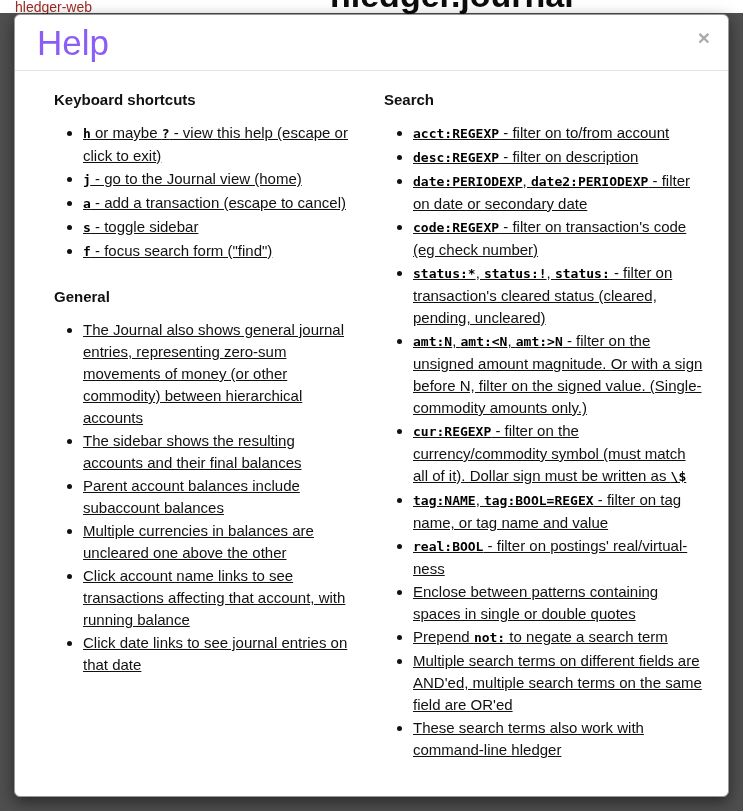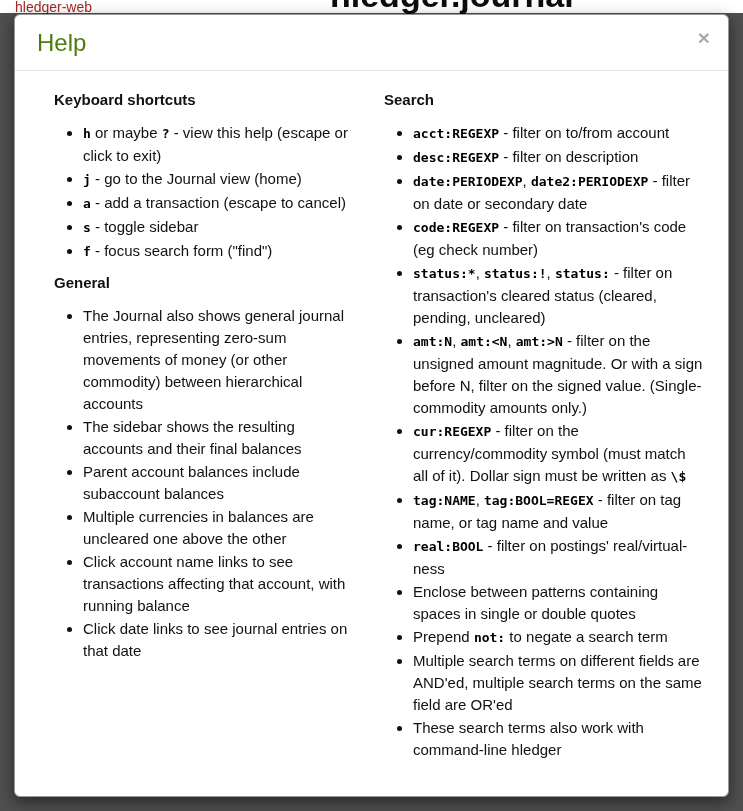--- a/index.html
+++ b/index.html
@@ -32,36 +32,36 @@
     position:absolute;top:14px;left:14px;width:715px;height:783px;
     background:#fff;border:1px solid var(--modal-border);border-radius:6px;
     box-shadow:0 5px 15px rgba(0,0,0,0.5);
     overflow:hidden;
   }
   .modal-header{
     position:relative;
     padding:13px 20px 12px 22px;
     border-bottom:1px solid var(--header-border);
   }
-  .modal-title{margin:0;font-size:24px;font-weight:500;color:#4d7c0f;line-height:30px;}
+  .modal-title{margin:0;font-size:35px;font-weight:500;color:#8b5cf6;line-height:30px;}
   .close-btn{
     position:absolute;top:12px;right:18px;
     border:none;background:none;cursor:pointer;
     font-size:21px;font-weight:bold;color:var(--close);line-height:21px;padding:0;
     font-family:"Liberation Sans", sans-serif;
   }
   .modal-body{display:flex;padding:16px 22px 20px 39px;}
   .col{width:50%;}
   .col-left{padding-right:26px;}
   .col-right{padding-left:4px;padding-right:2px;}
 
   .section-heading{font-size:15px;font-weight:bold;margin:4px 0 14px 0;color:#111;}
-  .section + .section .section-heading{margin-top:10px;}
+  .section + .section .section-heading{margin-top:24px;}
 
-  ul.help-list{margin:0 0 10px 0;padding:0 0 0 29px;font-size:15px;line-height:22px;color:#111;}
+  ul.help-list{margin:0 0 10px 0;padding:0 0 0 29px;font-size:15px;line-height:22px;color:#111;text-decoration:underline;}
   ul.help-list li{margin:0;padding:0 0 1px 0;}
   code{
     font-family:"DejaVu Sans Mono","Liberation Mono",monospace;
     font-weight:bold;font-size:13px;color:#000;
   }
 </style>
 </head>
 <body>
 
 <div class="page-behind">

